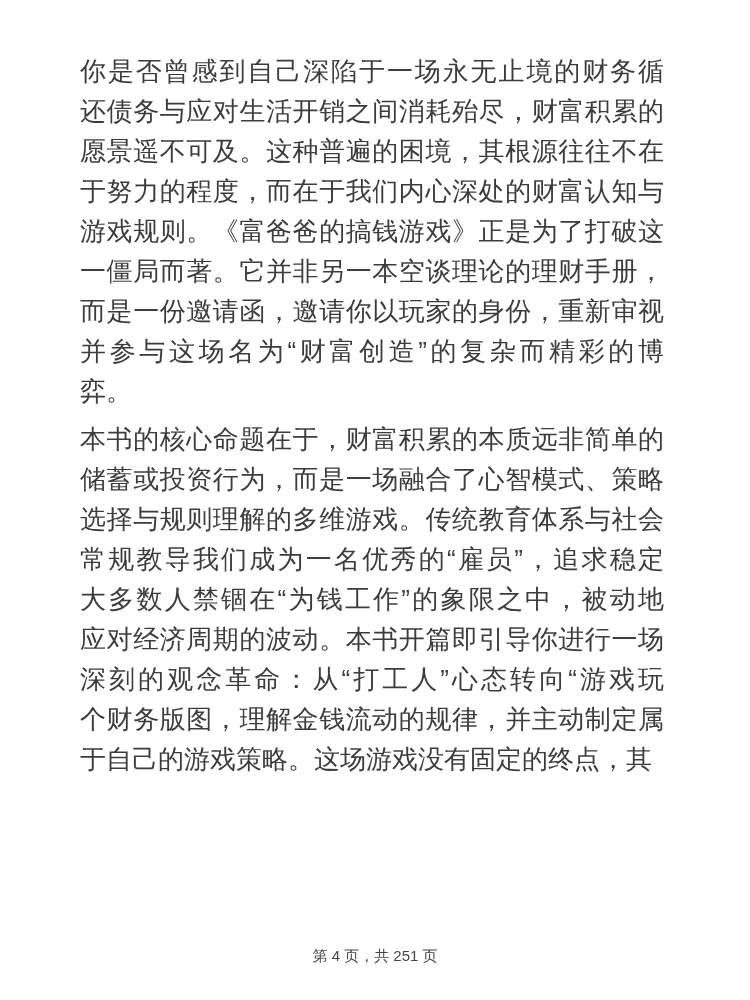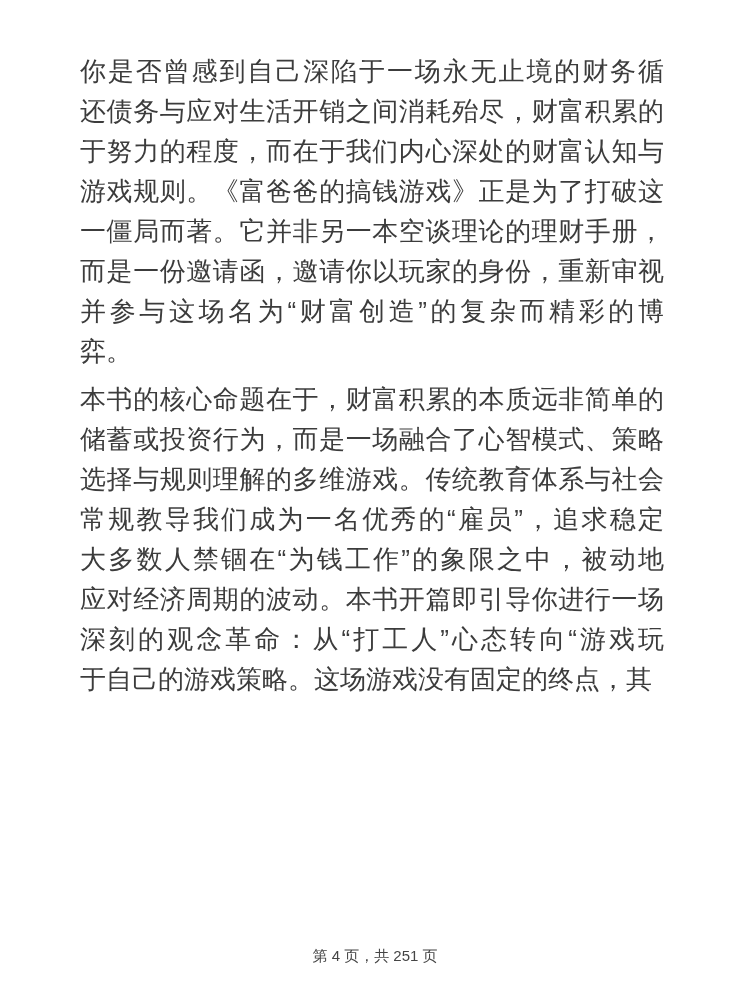--- a/index.html
+++ b/index.html
@@ -40,32 +40,34 @@
   }
 </style>
 </head>
 <body>
 
 <div class="page">
   <div class="content">
     <div class="paragraph">
         <div class="line">你是否曾感到自己深陷于一场永无止境的财务循</div>
         <div class="line">还债务与应对生活开销之间消耗殆尽，财富积累的</div>
+        <div class="line">愿景遥不可及。这种普遍的困境，其根源往往不在</div>
         <div class="line">于努力的程度，而在于我们内心深处的财富认知与</div>
         <div class="line">游戏规则。《富爸爸的搞钱游戏》正是为了打破这</div>
         <div class="line">一僵局而著。它并非另一本空谈理论的理财手册，</div>
         <div class="line">而是一份邀请函，邀请你以玩家的身份，重新审视</div>
         <div class="line">并参与这场名为“财富创造”的复杂而精彩的博</div>
         <div class="line last-line">弈。</div>
       </div>
     <div class="paragraph">
         <div class="line">本书的核心命题在于，财富积累的本质远非简单的</div>
         <div class="line">储蓄或投资行为，而是一场融合了心智模式、策略</div>
         <div class="line">选择与规则理解的多维游戏。传统教育体系与社会</div>
         <div class="line">常规教导我们成为一名优秀的“雇员”，追求稳定</div>
         <div class="line">大多数人禁锢在“为钱工作”的象限之中，被动地</div>
         <div class="line">应对经济周期的波动。本书开篇即引导你进行一场</div>
         <div class="line">深刻的观念革命：从“打工人”心态转向“游戏玩</div>
+        <div class="line">个财务版图，理解金钱流动的规律，并主动制定属</div>
         <div class="line last-line">于自己的游戏策略。这场游戏没有固定的终点，其</div>
       </div>
   </div>
   <div class="footer">第 4 页，共 251 页</div>
 </div>
 
 </body></html>

